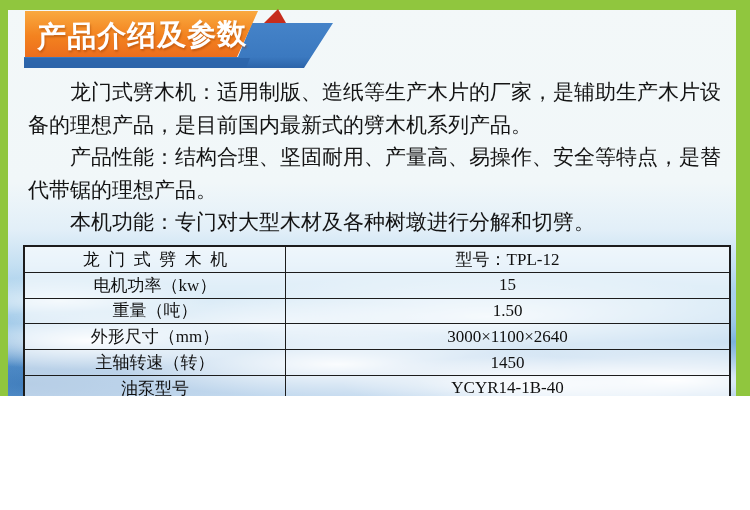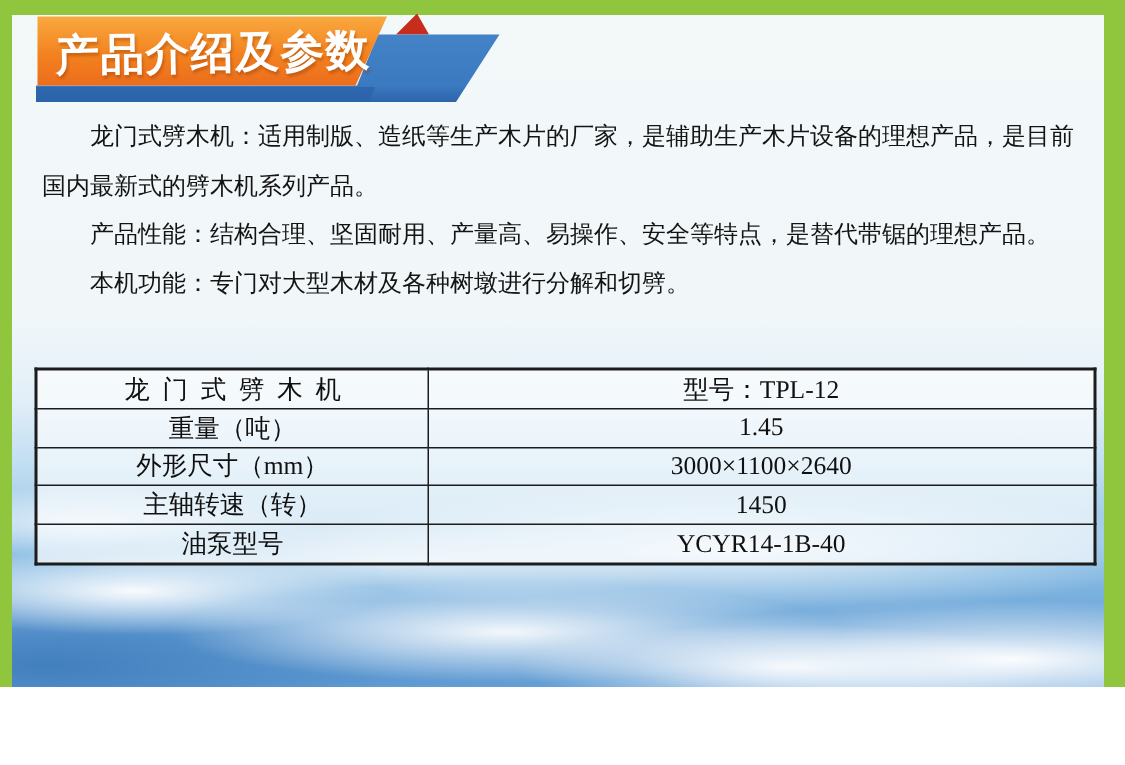--- a/index.html
+++ b/index.html
@@ -1,19 +1,19 @@
 <!DOCTYPE html>
 <html><head>
 <meta charset="utf-8">
 <style>
   html,body{margin:0;padding:0;}
   body{width:750px;height:510px;overflow:hidden;
        font-family:"Liberation Serif","DejaVu Serif",serif;}
 
-  .page{position:relative;width:750px;height:458px;overflow:hidden;
+  .page{position:relative;width:750px;height:396px;overflow:hidden;
     background-color:#f3f8fa;
     background-image:
       
       radial-gradient(ellipse 360px 55px at 90% 96%, rgba(255,255,255,.97), rgba(255,255,255,0) 72%),
       
       radial-gradient(ellipse 240px 42px at 12% 86%, rgba(255,255,255,.95), rgba(255,255,255,0) 70%),
       radial-gradient(ellipse 320px 48px at 45% 92%, rgba(255,255,255,.92), rgba(255,255,255,0) 70%),
       radial-gradient(ellipse 260px 40px at 70% 97%, rgba(255,255,255,.9), rgba(255,255,255,0) 70%),
       radial-gradient(ellipse 420px 60px at 65% 80%, rgba(255,255,255,.78), rgba(255,255,255,0) 72%),
       radial-gradient(ellipse 220px 34px at 8% 76%, rgba(255,255,255,.7), rgba(255,255,255,0) 70%),
@@ -34,21 +34,21 @@
   .banner{position:absolute;left:0;top:0;width:360px;height:72px;}
   .banner svg{position:absolute;left:0;top:0;}
   .banner-title{position:absolute;left:37px;top:16px;width:210px;
     font-family:"Liberation Sans","DejaVu Sans",sans-serif;
     font-size:29px;font-weight:bold;color:#ffffff;letter-spacing:1px;
     transform:rotate(-1deg);
     text-shadow:1px 2px 2px rgba(140,55,0,.4);white-space:nowrap;}
 
   
   .intro{position:absolute;left:28px;top:76px;width:700px;
-    font-size:16px;line-height:32.6px;color:#141414;}
+    font-size:21px;line-height:32.6px;color:#141414;}
   .intro p{margin:0;text-indent:2em;}
 
   
   .spec-table{position:absolute;left:23px;top:245px;width:703px;
     border-collapse:collapse;table-layout:fixed;
     font-size:17px;color:#101010;}
   .spec-table td{border:1px solid #1c1c1c;height:24.8px;padding:0;
     text-align:center;vertical-align:middle;
     background:rgba(255,255,255,.62);}
   .spec-table{border:2px solid #1c1c1c;}
@@ -96,22 +96,26 @@
     <p>本机功能：专门对大型木材及各种树墩进行分解和切劈。</p>
   </div>
 
   <table class="spec-table">
     <tbody>
       <tr>
         <td class="col-label spread">龙门式劈木机</td>
         <td class="col-value">型号：TPL-12</td>
       </tr>
       <tr>
+        <td class="col-label">电机功率（kw）</td>
+        <td class="col-value">15</td>
+      </tr>
+      <tr>
         <td class="col-label">重量（吨）</td>
-        <td class="col-value">1.45</td>
+        <td class="col-value">1.50</td>
       </tr>
       <tr>
         <td class="col-label">外形尺寸（mm）</td>
         <td class="col-value">3000×1100×2640</td>
       </tr>
       <tr>
         <td class="col-label">主轴转速（转）</td>
         <td class="col-value">1450</td>
       </tr>
       <tr>

